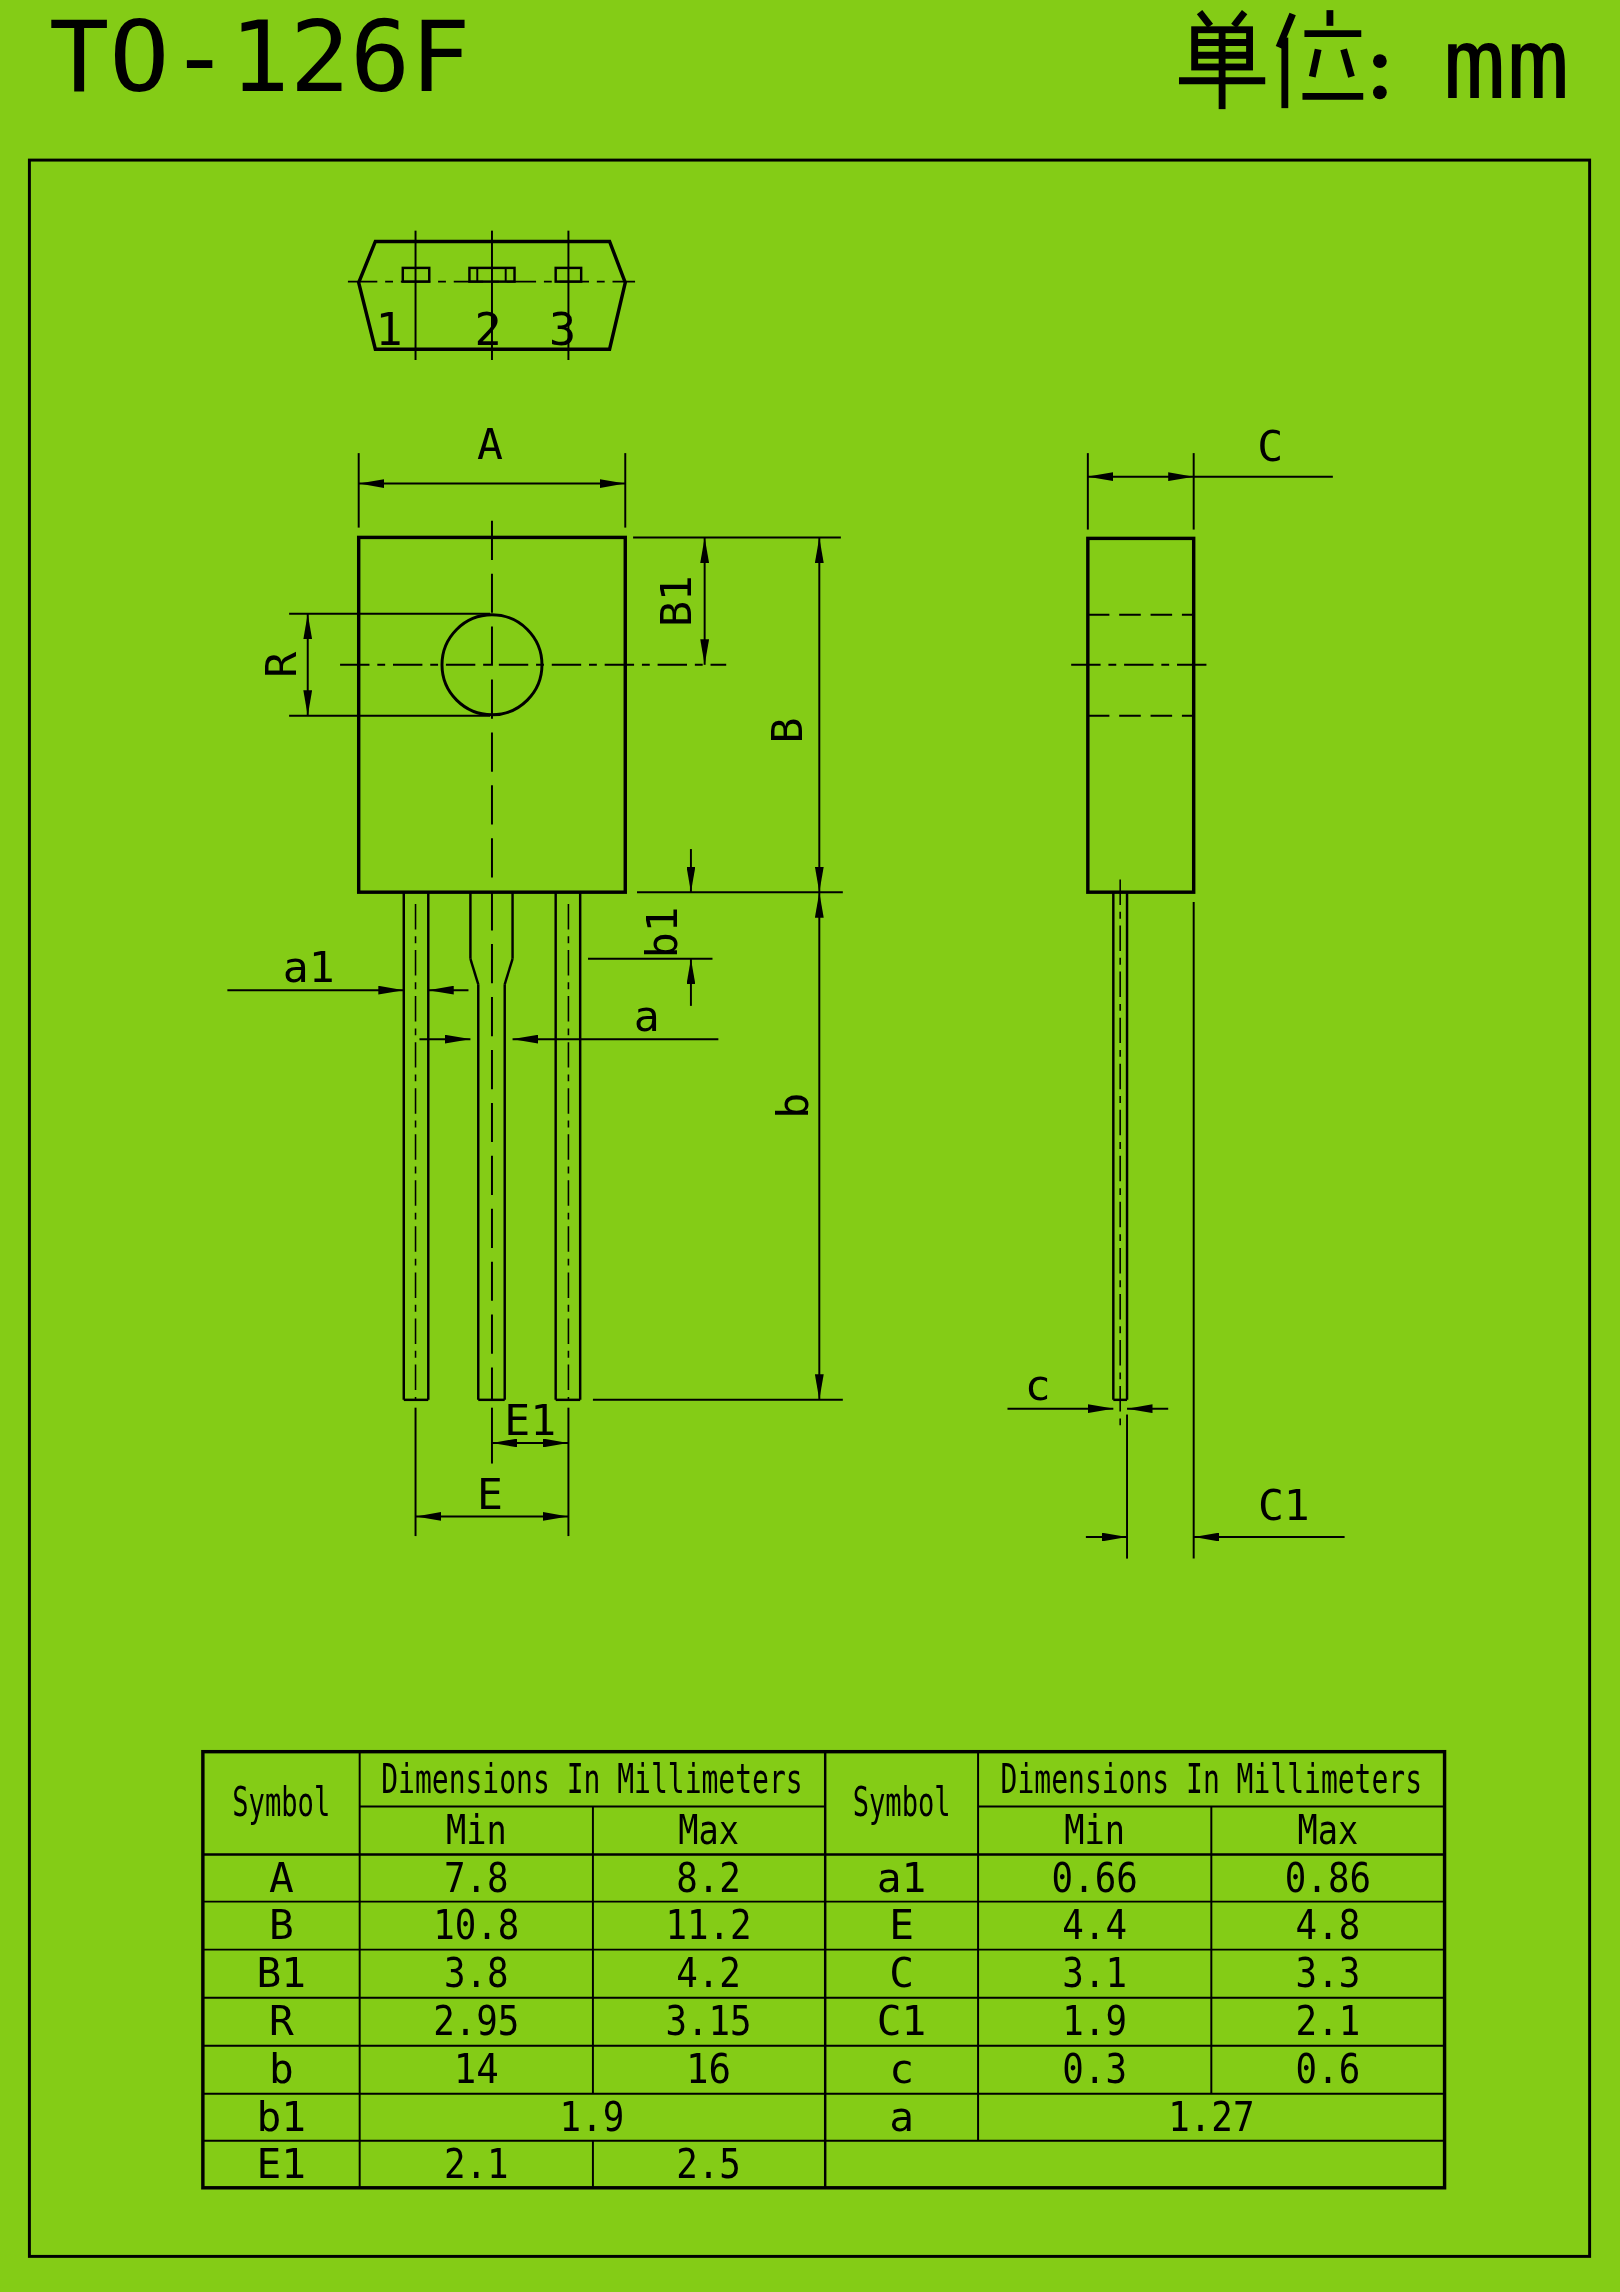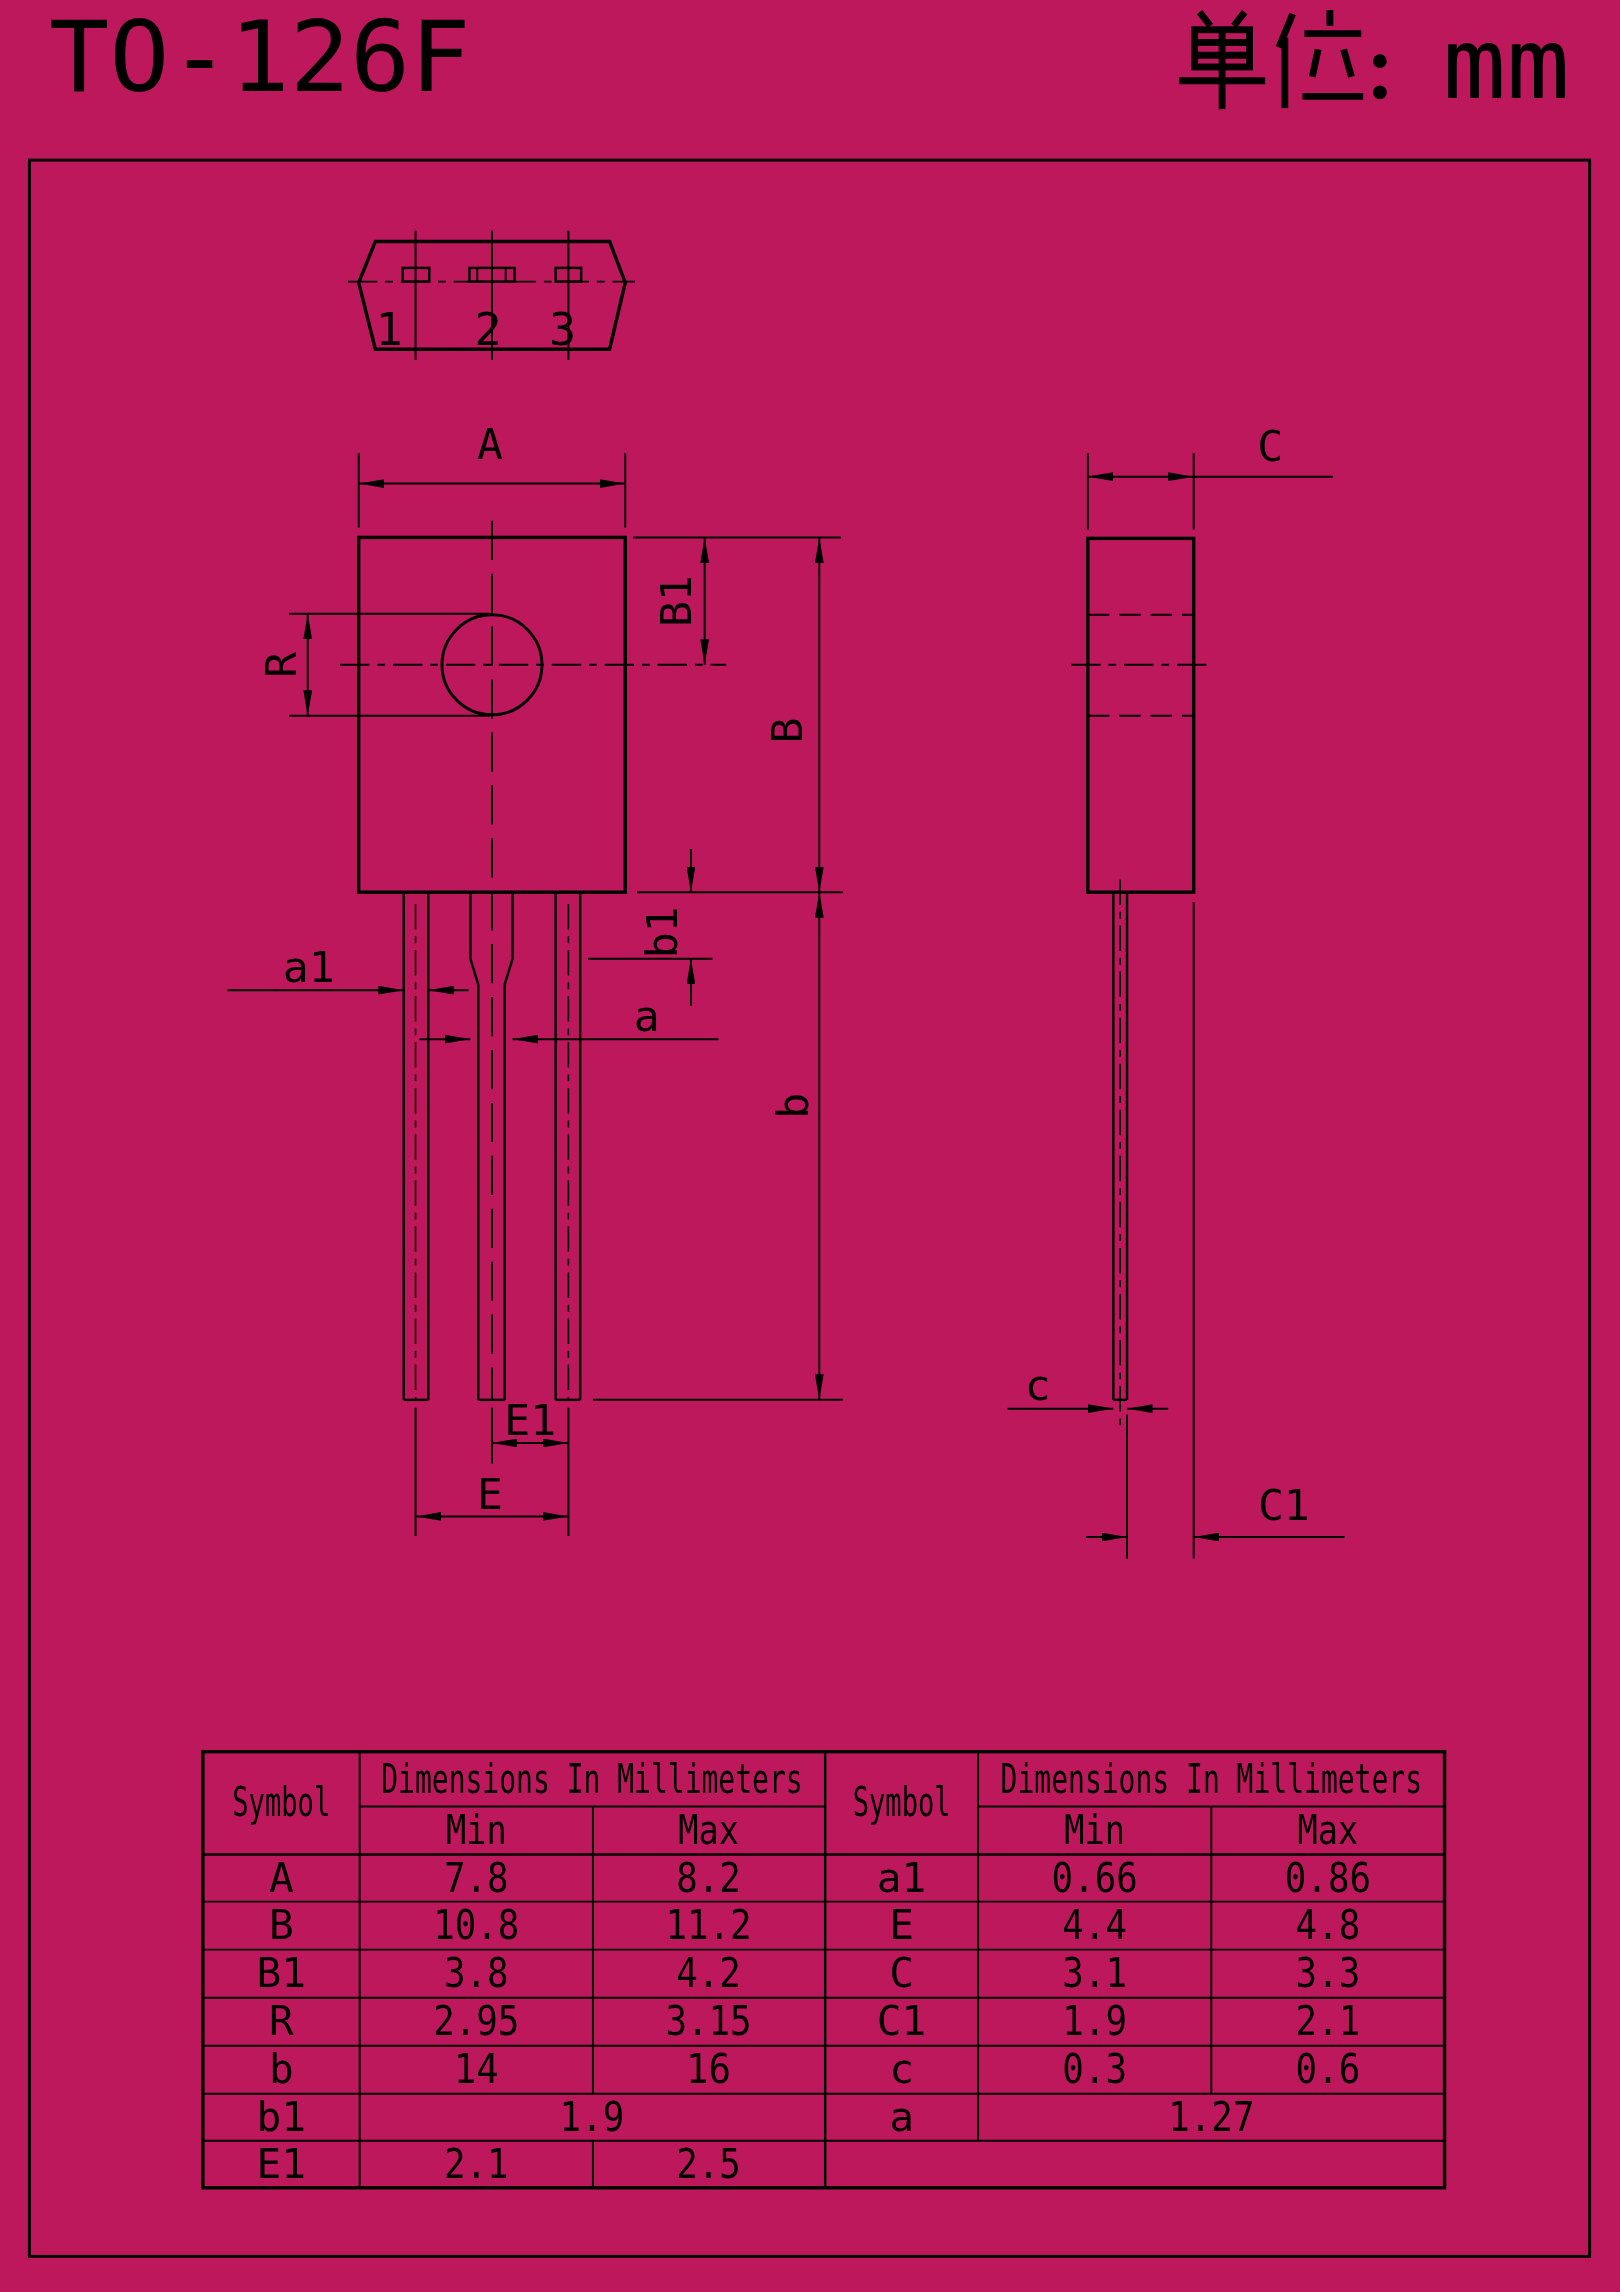--- a/index.html
+++ b/index.html
@@ -1,16 +1,16 @@
 <!DOCTYPE html>
 <html><head>
 <meta charset="utf-8">
 <style>
   html,body{margin:0;padding:0;background:#ffffff;}
-  .page{position:relative;width:1620px;height:2293px;background:#be185d;font-family:"DejaVu Sans Mono",monospace;}
+  .page{position:relative;width:1620px;height:2293px;background:#84cc16;font-family:"DejaVu Sans Mono",monospace;}
   svg{position:absolute;left:0;top:0;}
   text{fill:#000;font-family:"DejaVu Sans Mono",monospace;}
   .t-title{font-size:100px;}
   .t-unit{font-size:100px;}
   .t-dim{font-size:44px;}
   .t-pin{font-size:46px;}
   .t-tab{font-size:42px;}
 </style>
 </head>
 <body>

